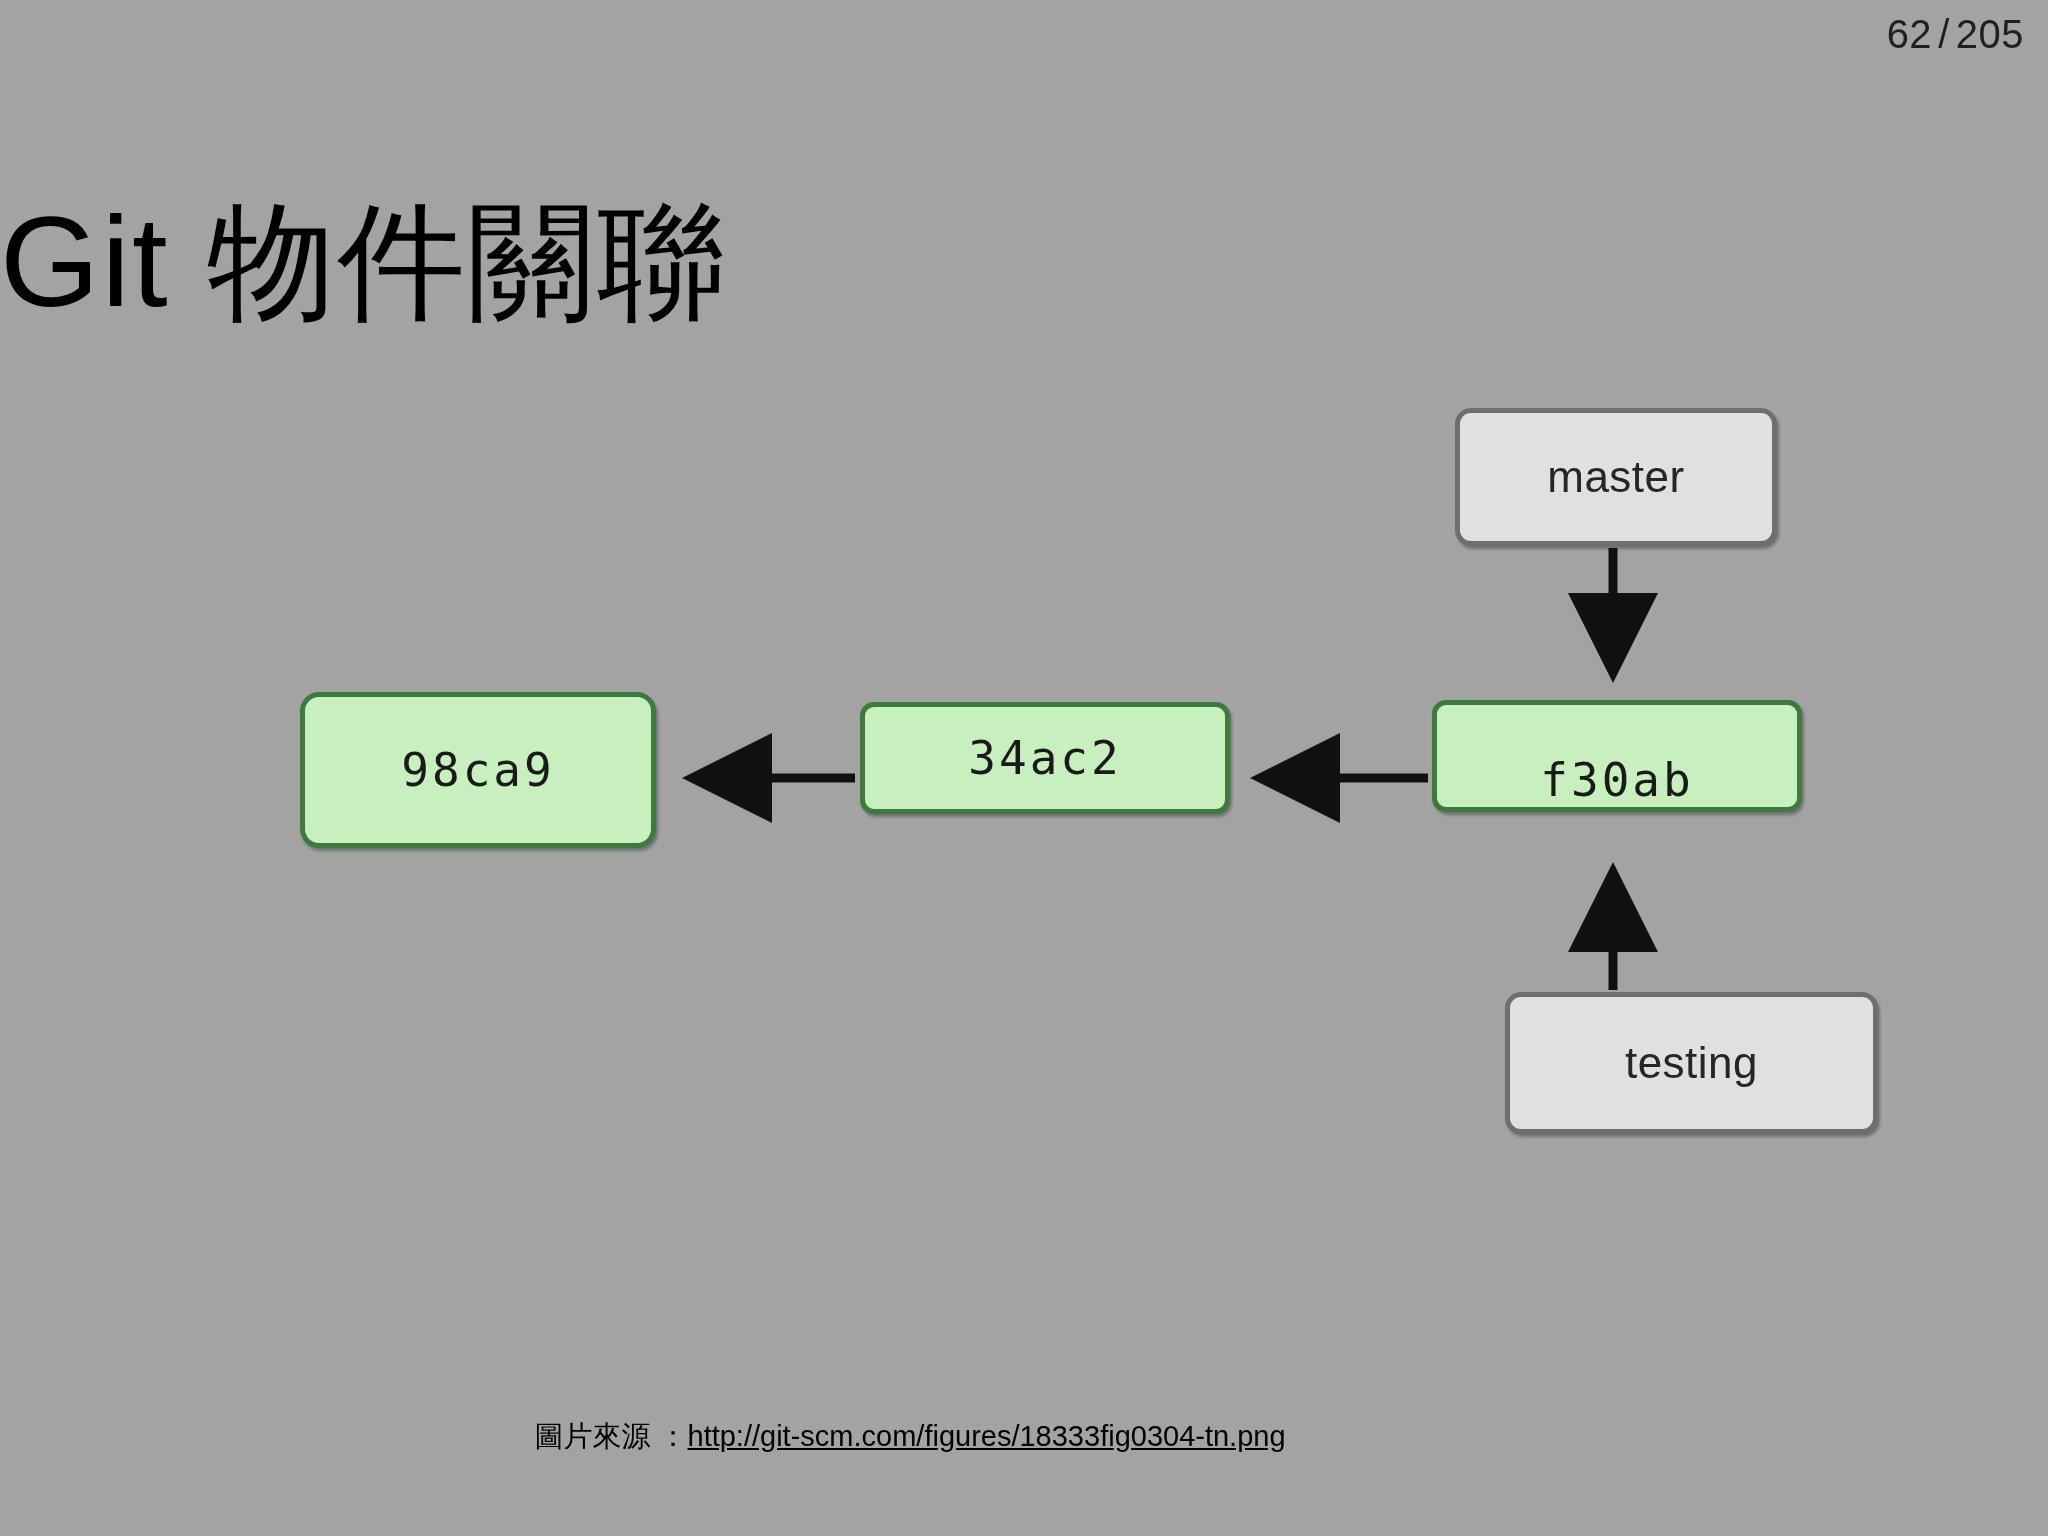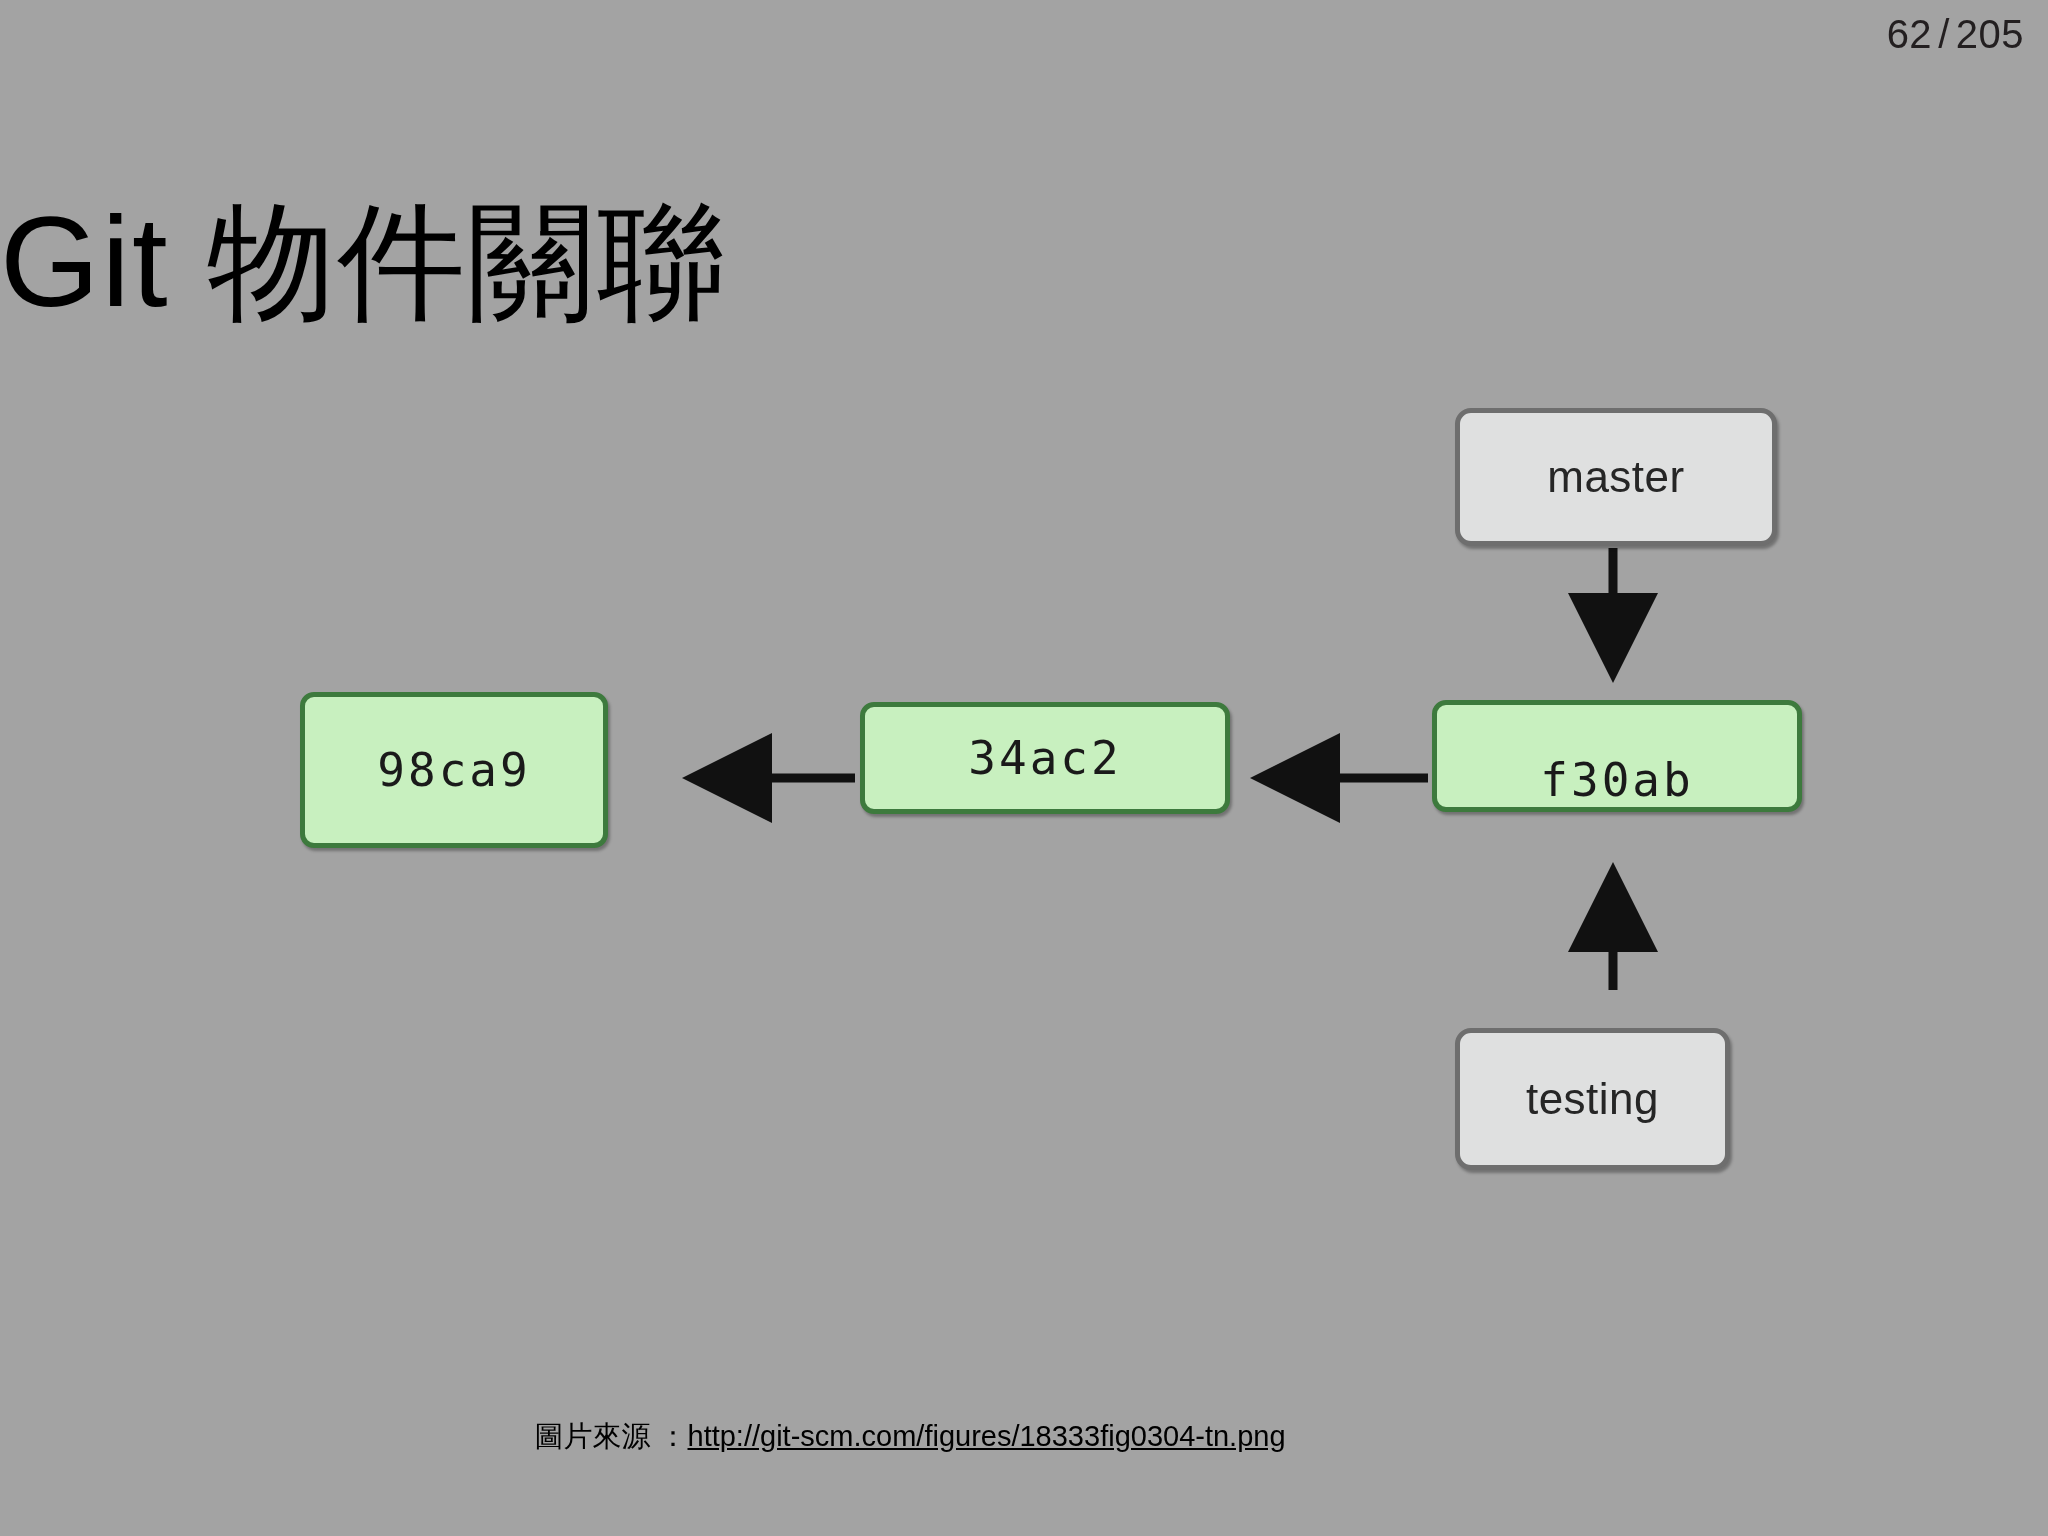--- a/index.html
+++ b/index.html
@@ -90,25 +90,25 @@
     border: 5px solid #6e6e6e;
     border-radius: 16px;
     box-shadow: 2px 3px 3px rgba(0,0,0,0.30);
     font-family: "Liberation Sans", "DejaVu Sans", sans-serif;
     font-size: 44px;
     color: #262626;
     letter-spacing: 0.5px;
   }
 
   
-  #node-98ca9  { left: 300px;  top: 692px;  width: 308px; height: 156px; }
+  #node-98ca9  { left: 300px;  top: 692px;  width: 356px; height: 156px; border-radius: 19px; }
   #node-34ac2  { left: 860px;  top: 702px;  width: 370px; height: 112px; }
   #node-f30ab  { left: 1432px; top: 700px;  width: 370px; height: 112px; align-items: flex-end; }
   #node-master { left: 1455px; top: 408px;  width: 322px; height: 138px; }
-  #node-testing{ left: 1455px; top: 992px;  width: 275px; height: 142px; margin-top: 36px; }
+  #node-testing{ left: 1505px; top: 992px;  width: 373px; height: 142px; }
 
   
   .arrow-layer {
     position: absolute;
     left: 0; top: 0;
     width: 2048px; height: 1536px;
   }
 
   
   .attribution {

